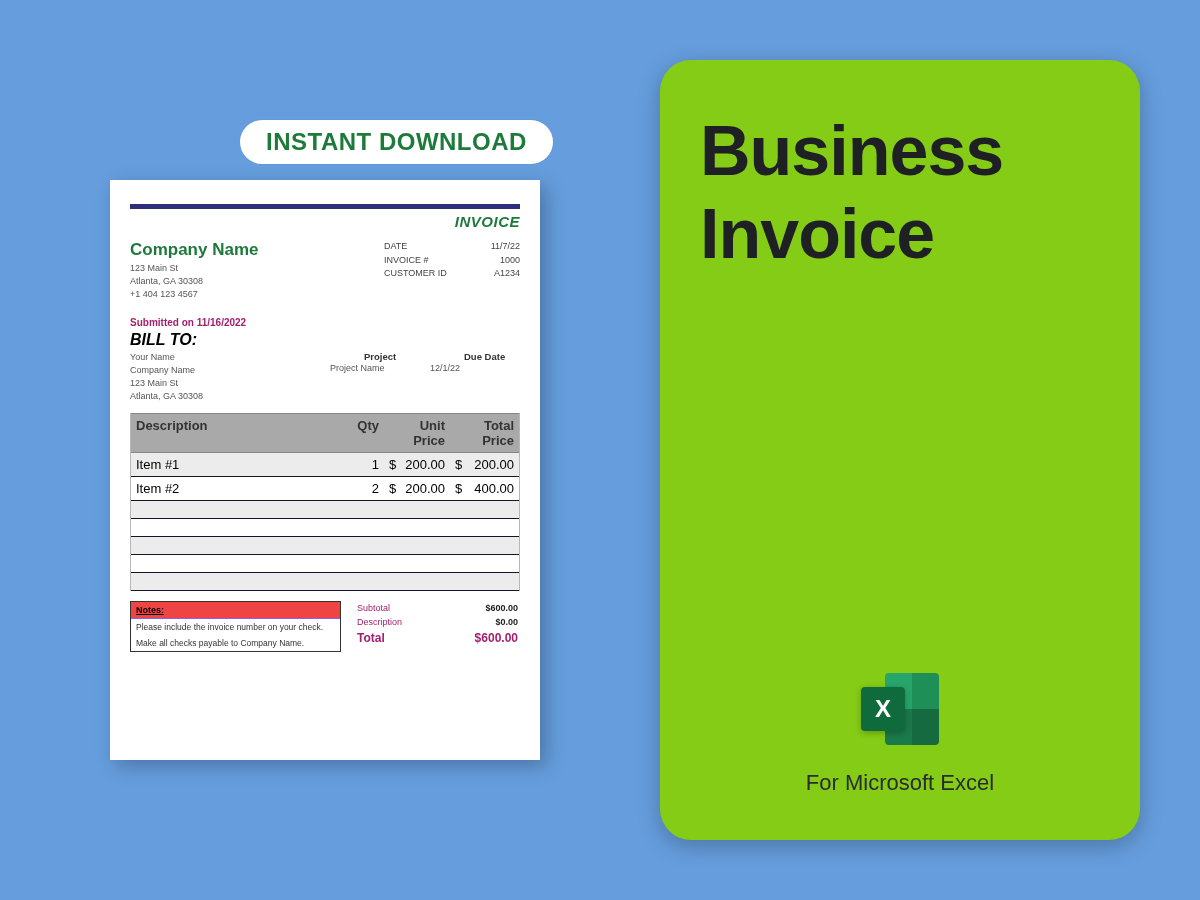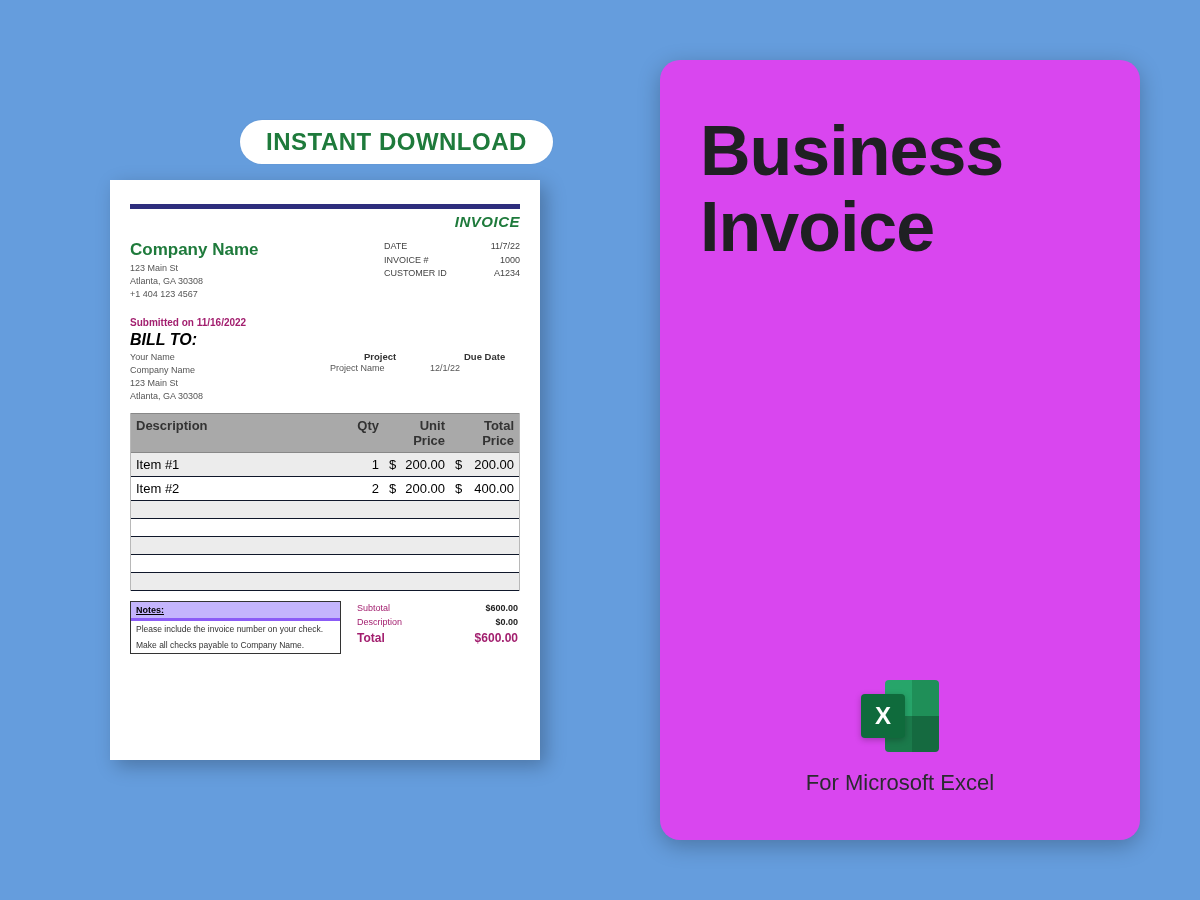--- a/index.html
+++ b/index.html
@@ -91,42 +91,43 @@
   .cell { padding: 4px 5px; }
   .c-desc { flex: 1; }
   .c-qty { width: 34px; text-align: right; }
   .c-cur { width: 14px; text-align: right; }
   .c-unit { width: 52px; text-align: right; }
   .c-cur2 { width: 14px; text-align: right; }
   .c-total { width: 55px; text-align: right; }
 
   .lower { display: flex; margin-top: 10px; font-size: 9px; gap: 14px; }
   .notes-box { flex: 1; border: 1px solid #333; }
-  .notes-head { background: #c4b5fd; font-weight: 700; padding: 3px 5px; border-bottom: 3px solid #8b5cf6; text-decoration: underline; }
+  .notes-head { background: #ef4444; font-weight: 700; padding: 3px 5px; border-bottom: 1px solid #8b5cf6; text-decoration: underline; }
   .notes-line { padding: 3px 5px; font-size: 8.5px; color: #333; }
   .totals { width: 165px; }
   .t-row { display: flex; justify-content: space-between; padding: 2px 2px; }
   .t-label { color: #A21E6E; font-size: 9px; }
   .t-val { font-weight: 700; color: #222; font-size: 9px; width: 60px; text-align: right; }
   .t-row.big .t-label { font-size: 12px; font-weight: 800; }
   .t-row.big .t-val { color: #A21E6E; font-size: 12px; font-weight: 800; }
 
   
   .panel {
     position: absolute;
     top: 60px;
     right: 60px;
     width: 480px;
     height: 780px;
-    background: #d946ef;
-    border-radius: 20px;
+    background: #84cc16;
+    border-radius: 31px;
     box-shadow: 0 6px 22px rgba(0,0,0,0.25);
     padding: 54px 40px 40px 40px;
     display: flex;
     flex-direction: column;
+    gap: 7px;
   }
   .panel-title {
     font-size: 70px;
     font-weight: 800;
     color: #1F2023;
     line-height: 1.08;
     letter-spacing: -1px;
   }
   .chip {
     align-self: flex-start;
@@ -146,21 +147,21 @@
   .q2 { top:0; right:0; background:#1F8F58; }
   .q3 { bottom:0; left:0; background:#1B7A4B; }
   .q4 { bottom:0; right:0; background:#156A40; }
   .x-front {
     position: absolute; left: 0; top: 14px; width: 44px; height: 44px;
     background: #0F6B3C; border-radius: 4px;
     display: flex; align-items: center; justify-content: center;
     color: #fff; font-weight: 800; font-size: 24px;
     box-shadow: 0 2px 6px rgba(0,0,0,0.25);
   }
-  .for-text { font-size: 22px; color: #2A2B2F; }
+  .for-text { font-size: 22px; color: #2A2B2F; margin-top: 7px; }
 </style>
 </head>
 <body>
 
 <div class="pill">INSTANT DOWNLOAD</div>
 
 <div class="sheet">
   <div class="top-rule"></div>
   <div class="invoice-title">INVOICE</div>
 

